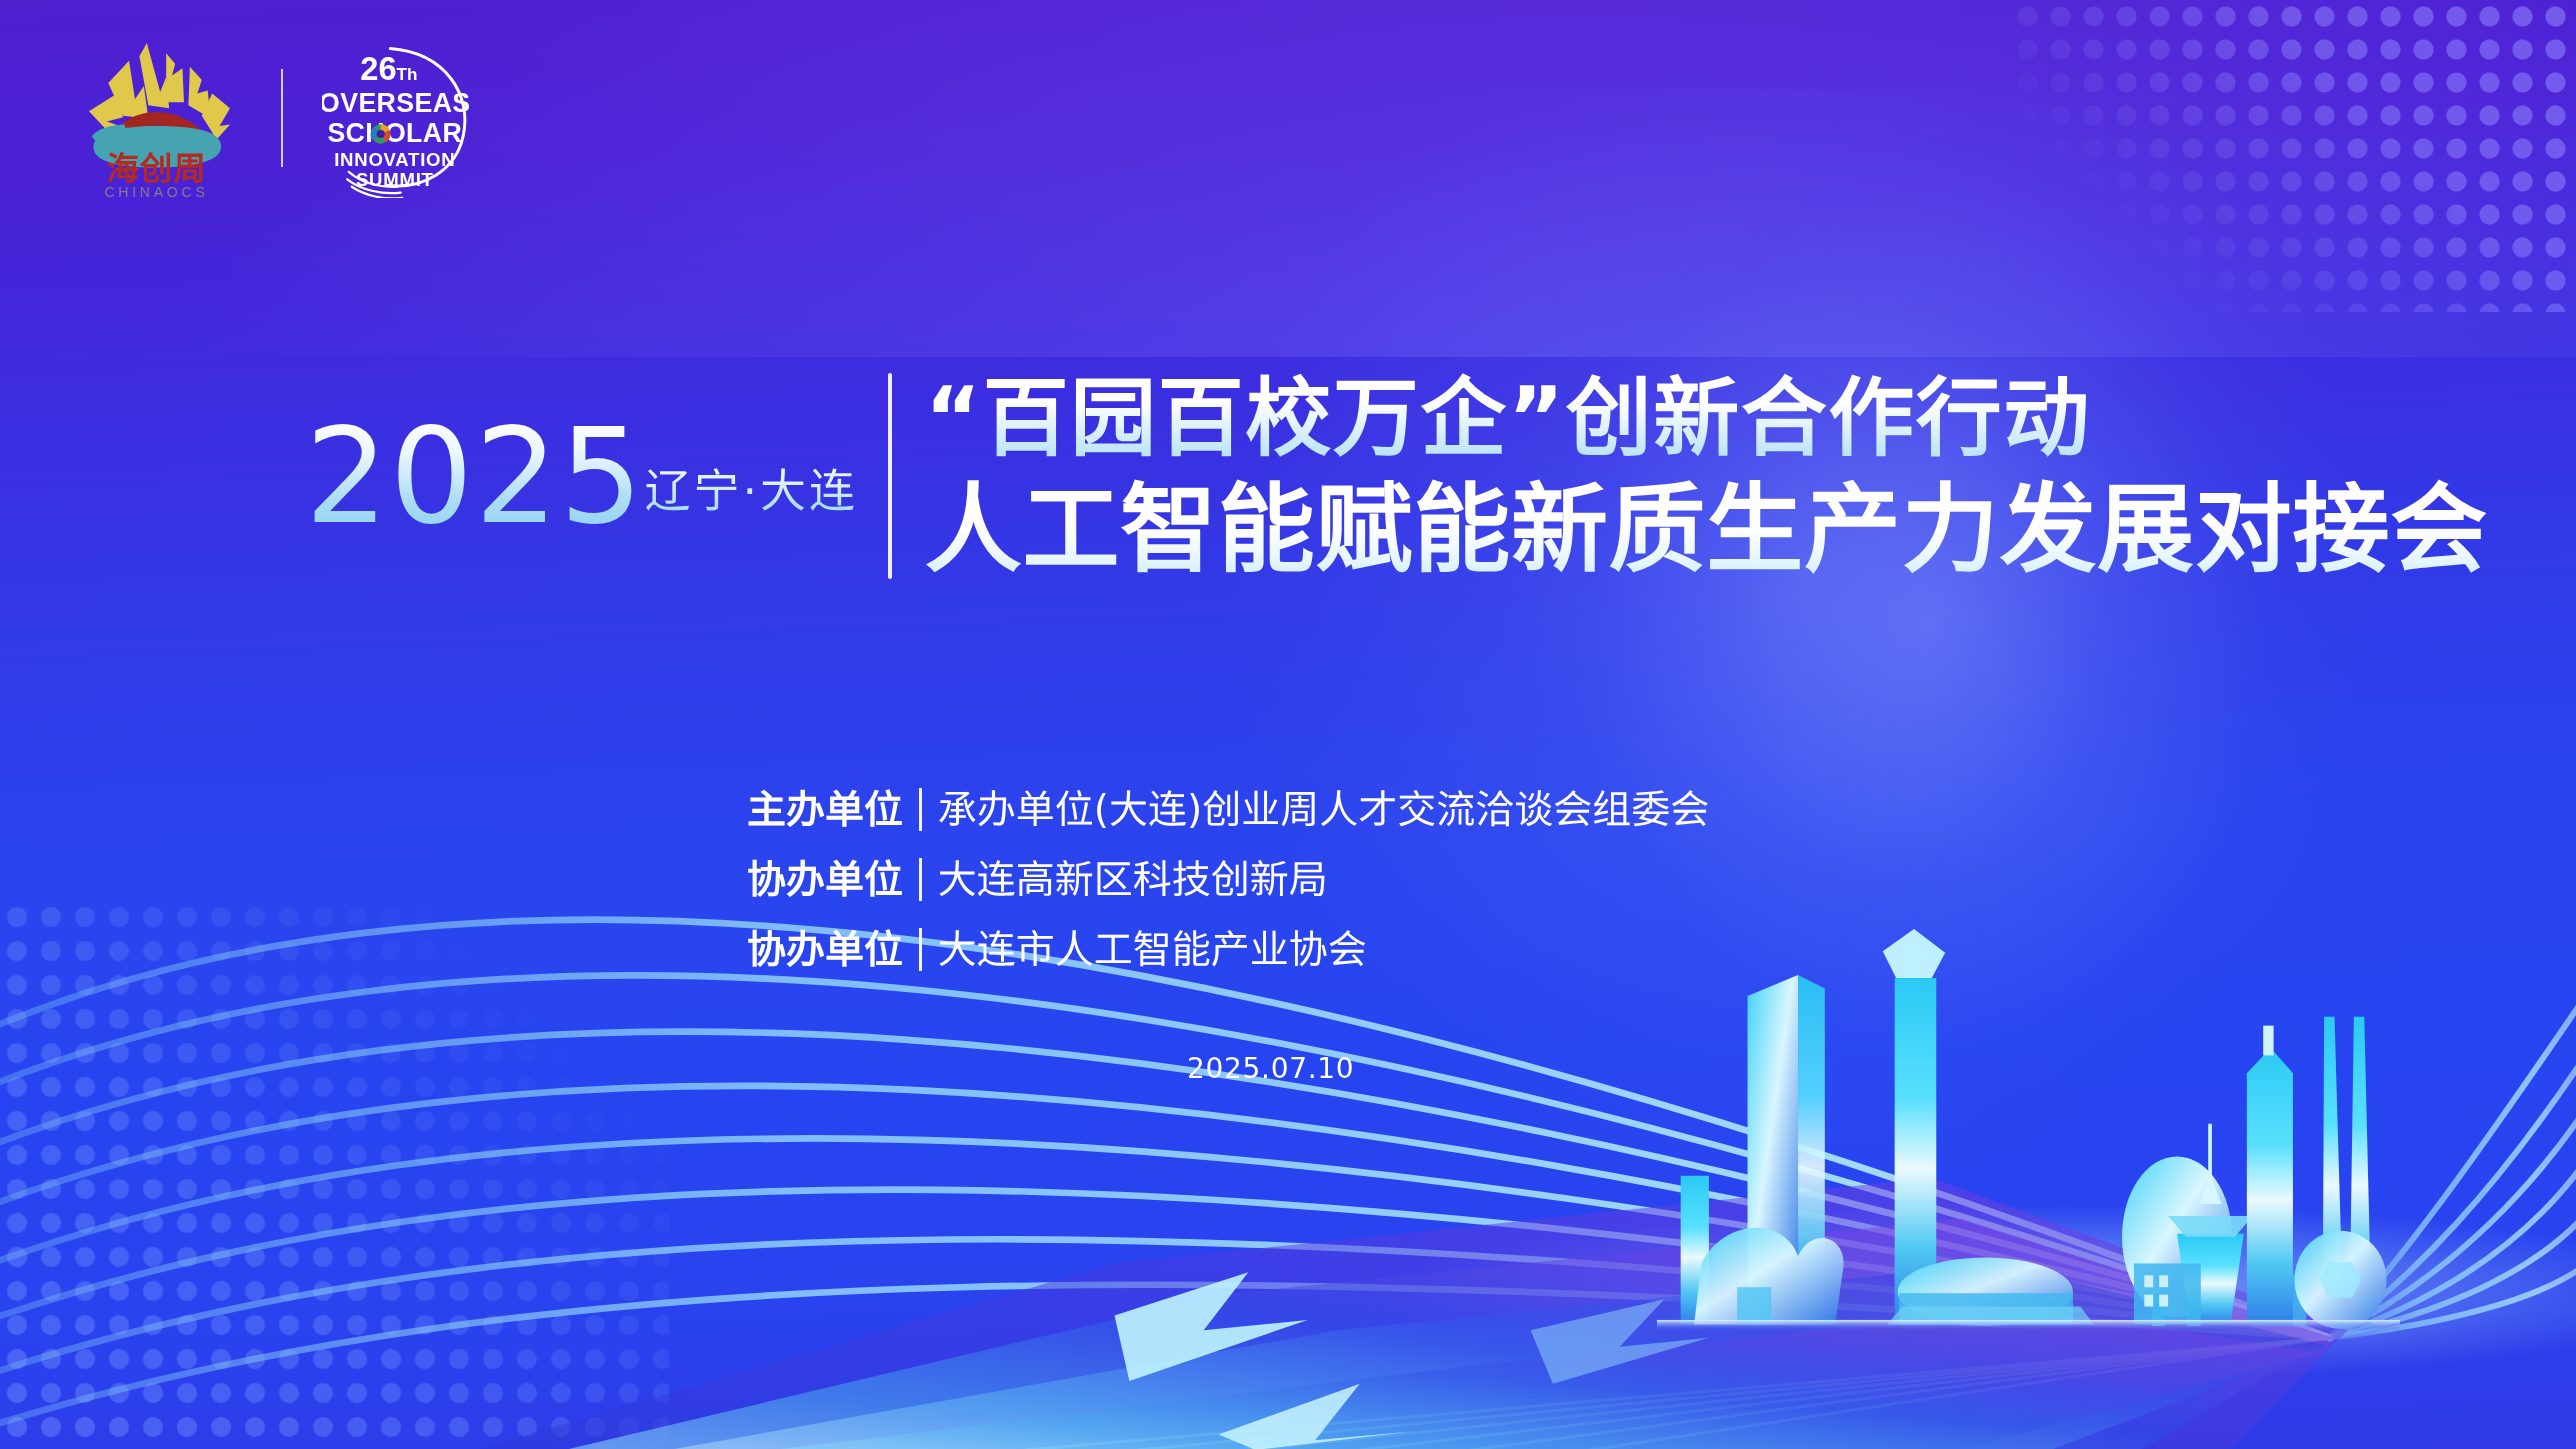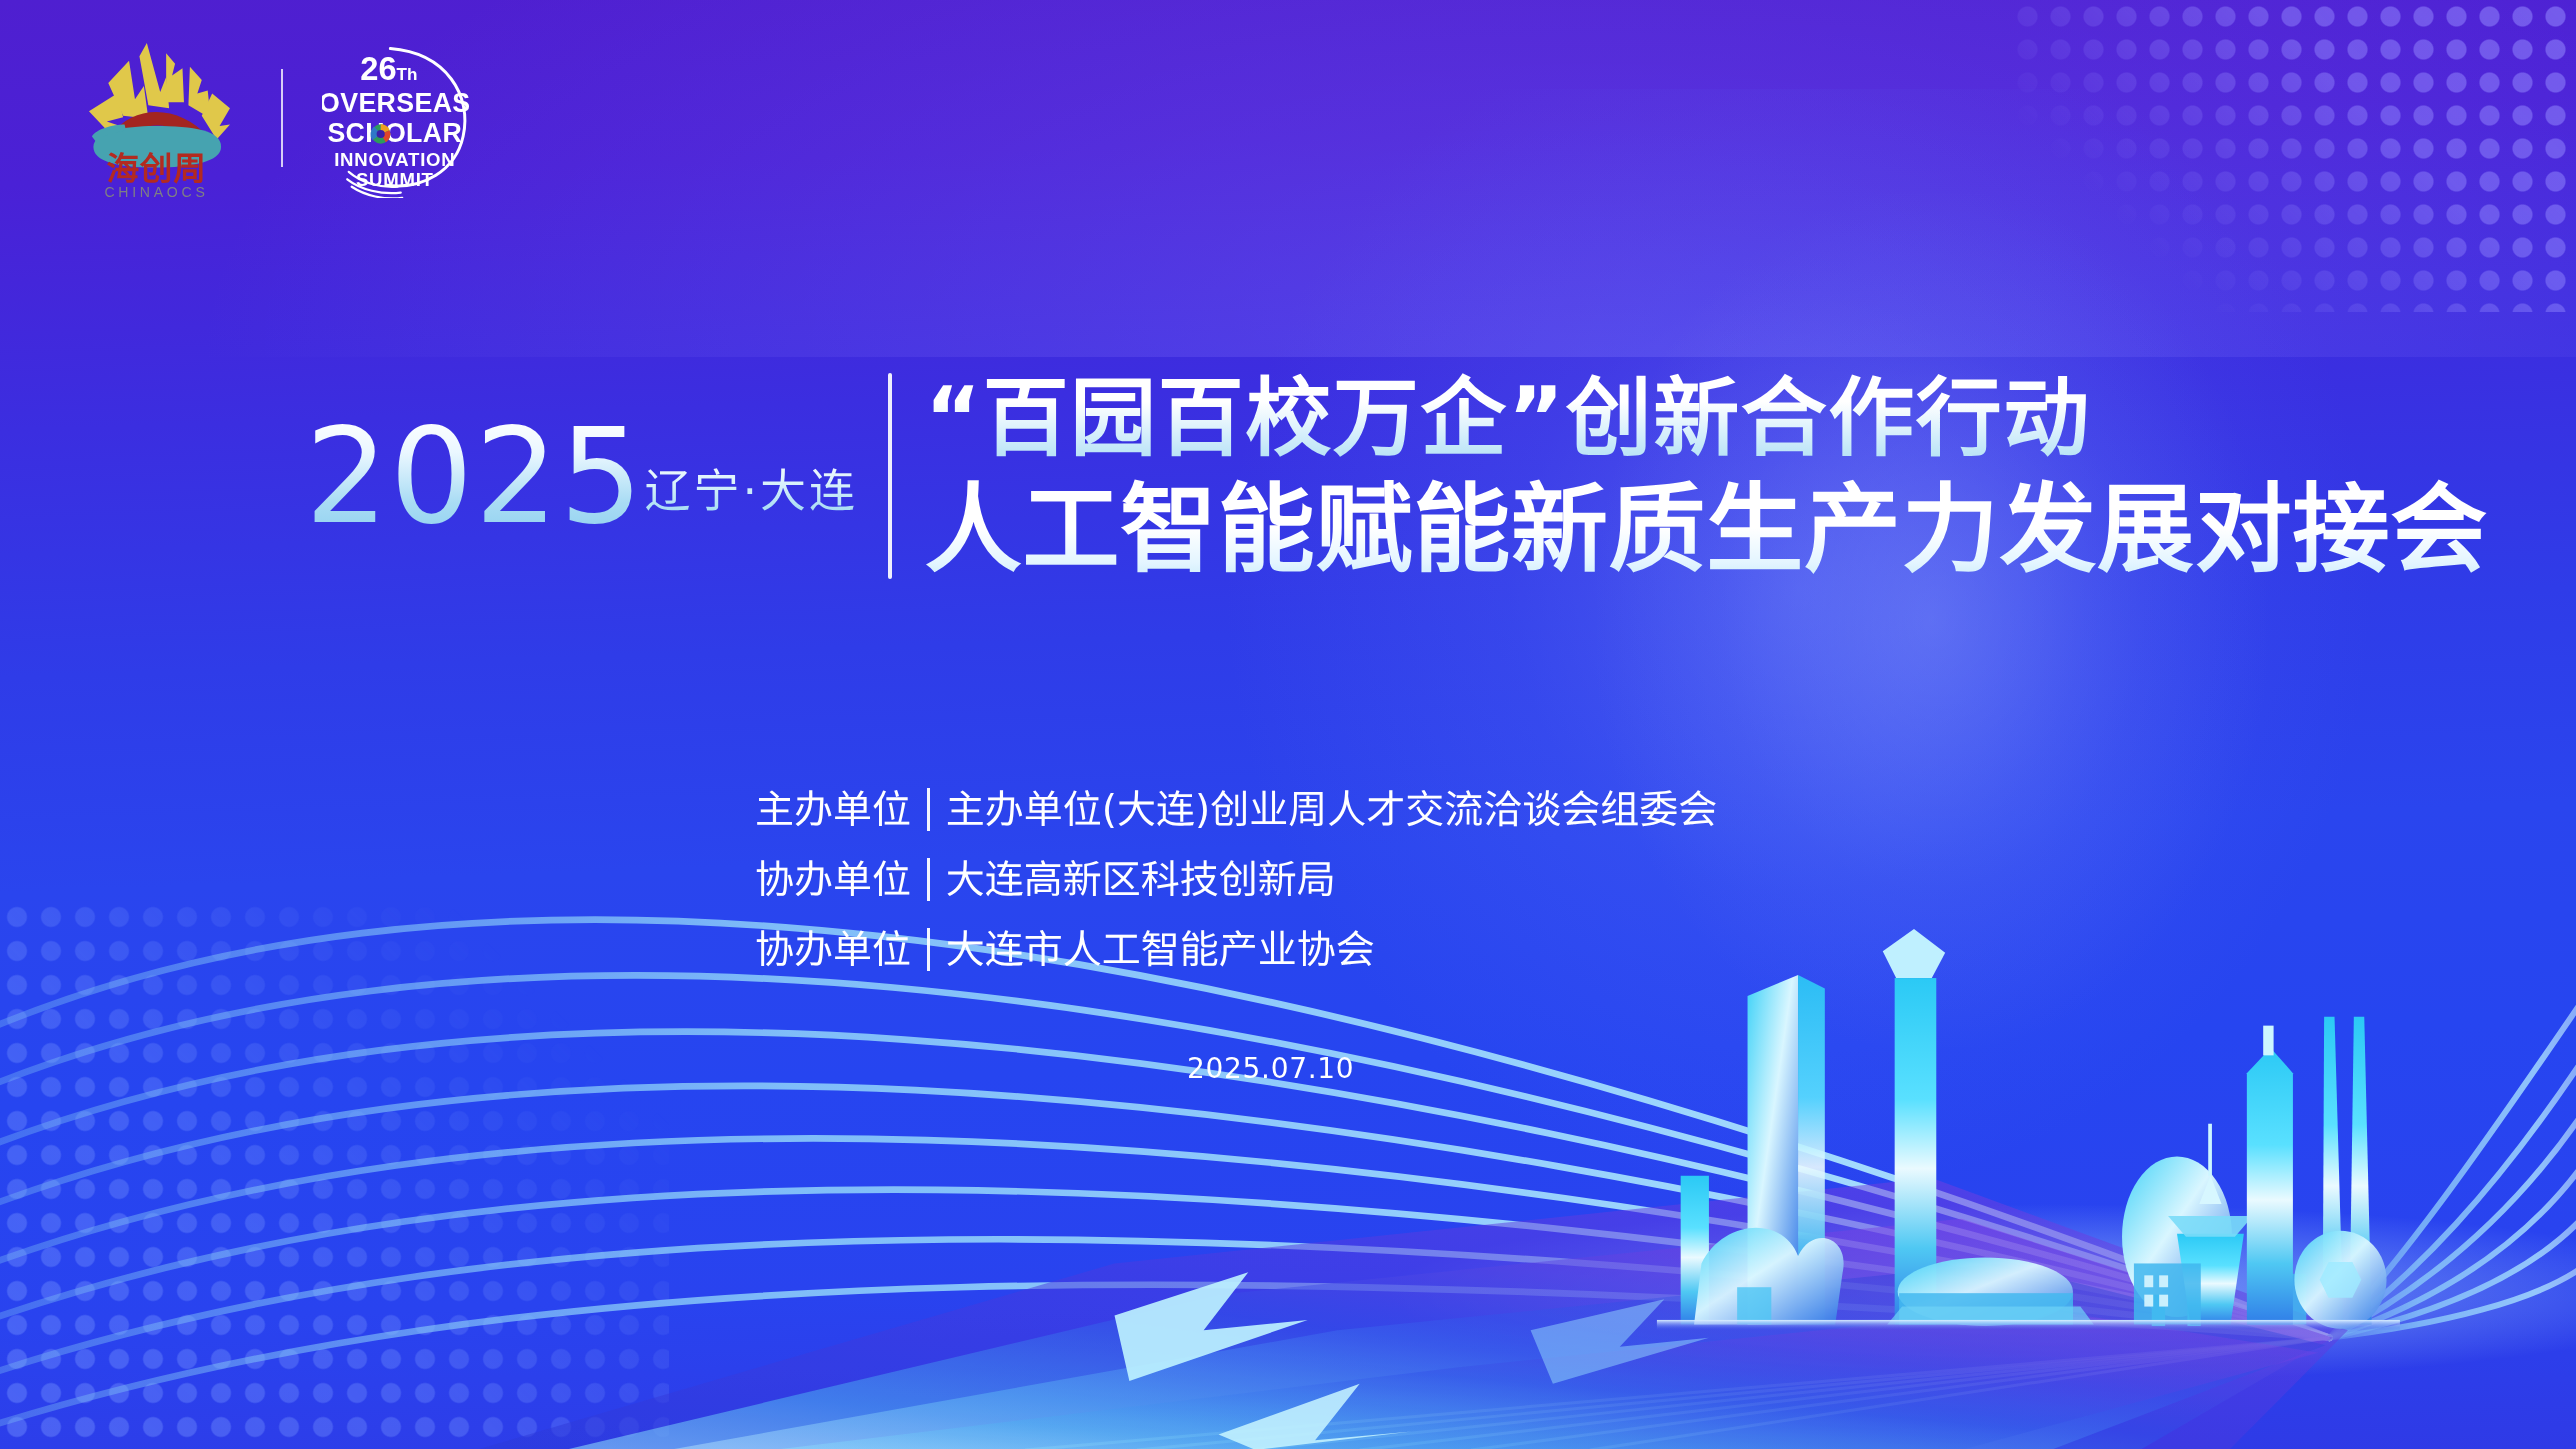--- a/index.html
+++ b/index.html
@@ -93,21 +93,21 @@
     background:linear-gradient(180deg,#ffffff 0%,#ffffff 48%,#e3f5ff 78%,#bfe6f7 100%);
     -webkit-background-clip:text; background-clip:text; color:transparent;
   }
 
   
   .orgs{ position:absolute; left:747px; top:788px; }
   .org-row{
     display:flex; align-items:center; color:#fff;
     font-size:39px; line-height:1.0; margin-bottom:27px; white-space:nowrap;
   }
-  .org-label{ font-weight:400;margin-left:8px; }
+  .org-label{ font-weight:700; }
   .org-bar{
     display:inline-block; width:2.2px; height:43px;
     background:rgba(255,255,255,.95); margin:0 16.3px;
   }
   .org-value{ font-weight:400; }
   .date{
     position:absolute; left:1187px; top:1052px;
     color:#ffffff; font-size:28px; letter-spacing:0.7px;
     font-family:"DejaVu Sans","Liberation Sans",sans-serif;
   }
@@ -335,21 +335,21 @@
     <div class="lines-col">
       <div class="t-line1 cjk">“百园百校万企”创新合作行动</div>
       <div class="t-line2 cjk">人工智能赋能新质生产力发展对接会</div>
     </div>
   </div>
 
   <div class="orgs">
     <div class="org-row">
       <span class="org-label cjk">主办单位</span>
       <span class="org-bar"></span>
-      <span class="org-value cjk">主办单位(大连)创业周人才交流洽谈会组委会</span>
+      <span class="org-value cjk">承办单位(大连)创业周人才交流洽谈会组委会</span>
     </div>
     <div class="org-row">
       <span class="org-label cjk">协办单位</span>
       <span class="org-bar"></span>
       <span class="org-value cjk">大连高新区科技创新局</span>
     </div>
     <div class="org-row">
       <span class="org-label cjk">协办单位</span>
       <span class="org-bar"></span>
       <span class="org-value cjk">大连市人工智能产业协会</span>

